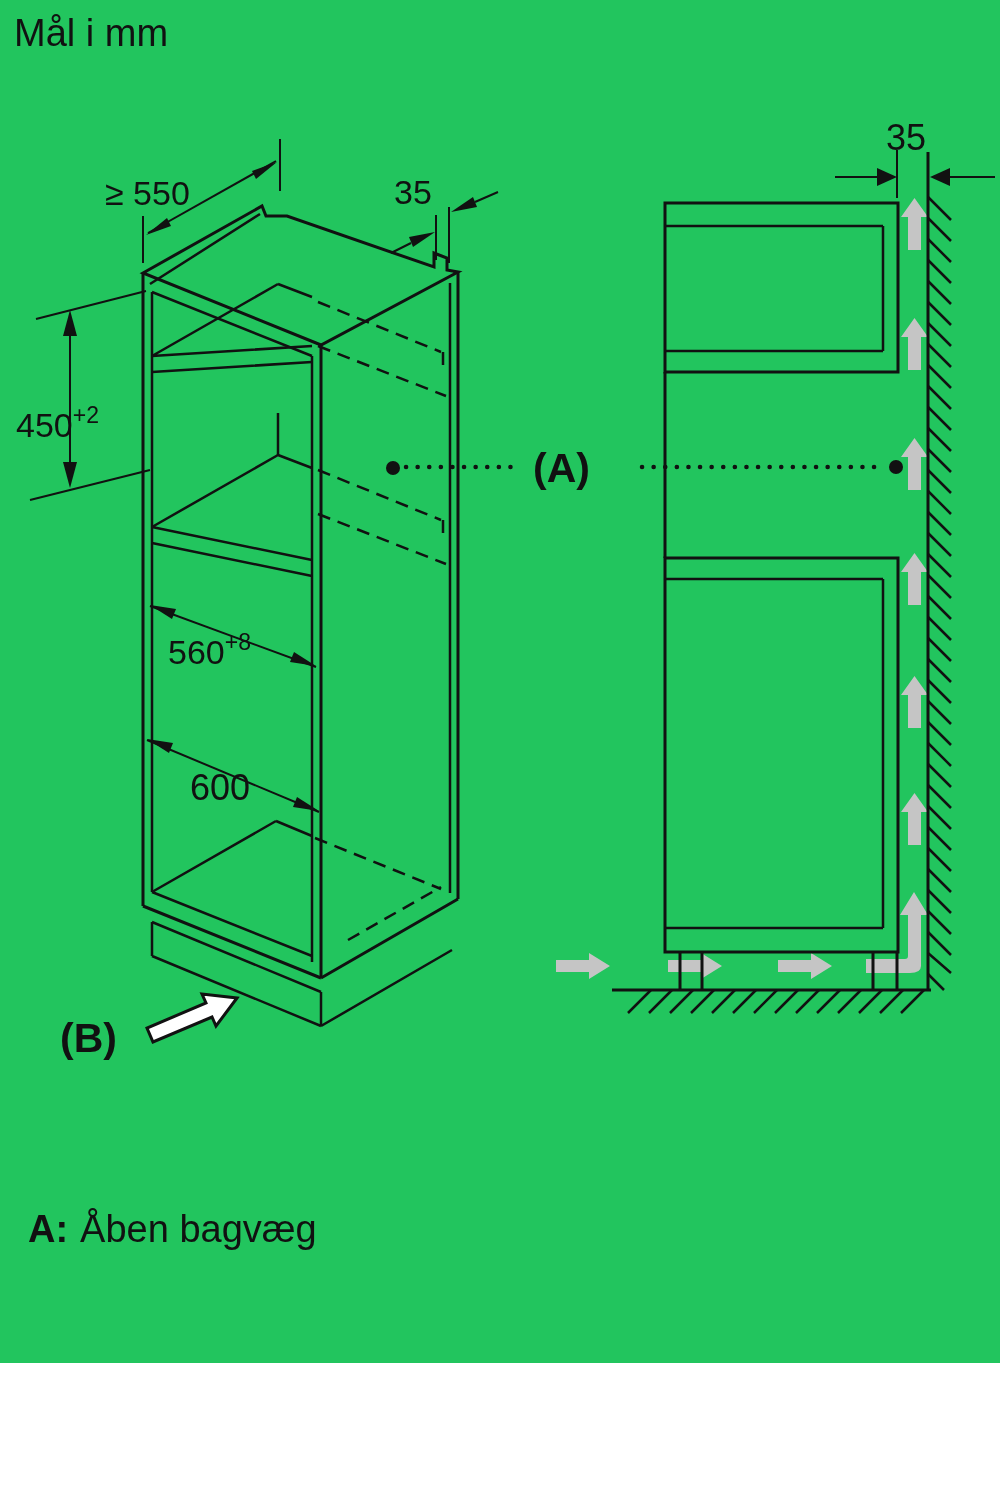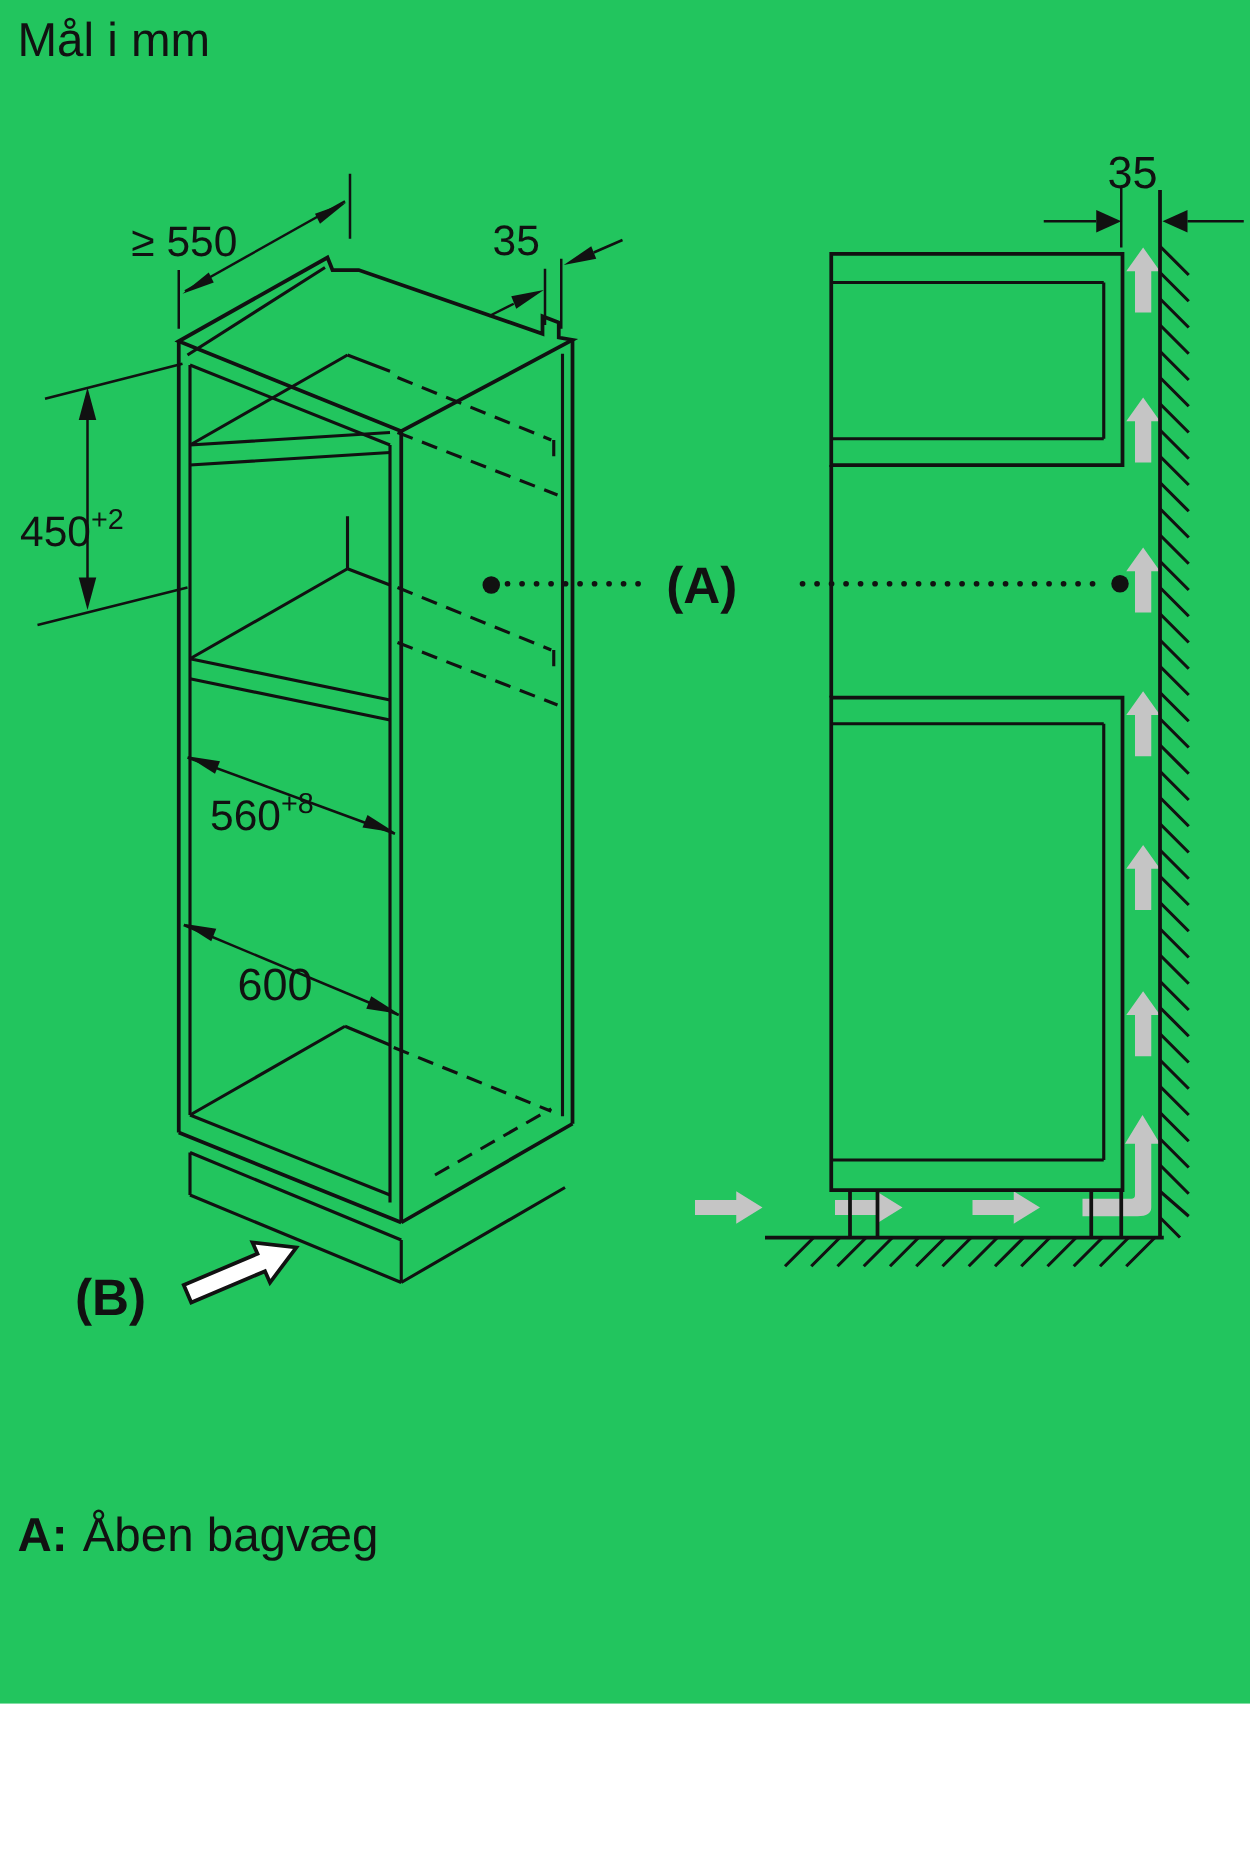--- a/index.html
+++ b/index.html
@@ -1,20 +1,20 @@
 <!DOCTYPE html>
 <html><head>
 <meta charset="utf-8">
 <style>
   html,body{margin:0;padding:0;background:#ffffff;}
   #page{position:relative;width:1000px;height:1363px;background:#22c55e;overflow:hidden;
         font-family:"Liberation Sans", sans-serif;color:#111;}
   #page-title{position:absolute;left:14px;top:12px;font-size:38px;color:#111;}
   #drawing{position:absolute;left:0;top:0;}
-  .legend{position:absolute;left:14px;font-size:38px;color:#111;white-space:nowrap;}
+  .legend{position:absolute;left:28px;font-size:38px;color:#111;white-space:nowrap;}
   .legend .k{font-weight:bold;margin-right:12px;}
   svg text{font-family:"Liberation Sans", sans-serif;fill:#111;}
   .dimtxt{font-size:34px;}
   .dimtxt-lg{font-size:36px;}
   .suptxt{font-size:23px;}
   .reftxt{font-size:41px;font-weight:bold;}
 </style>
 </head>
 <body>
 

